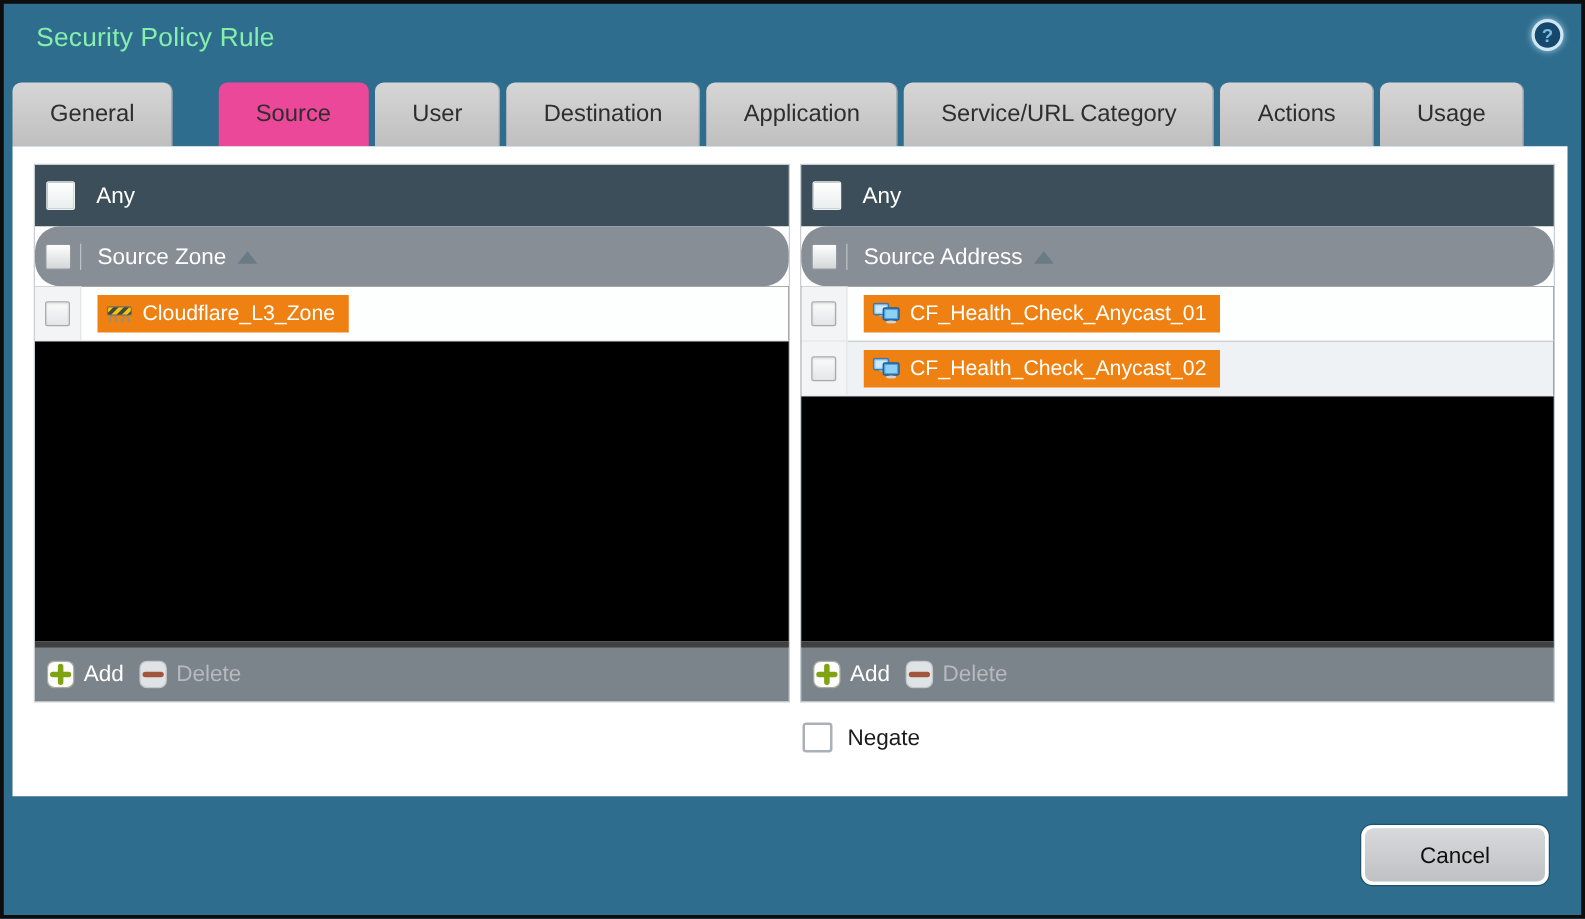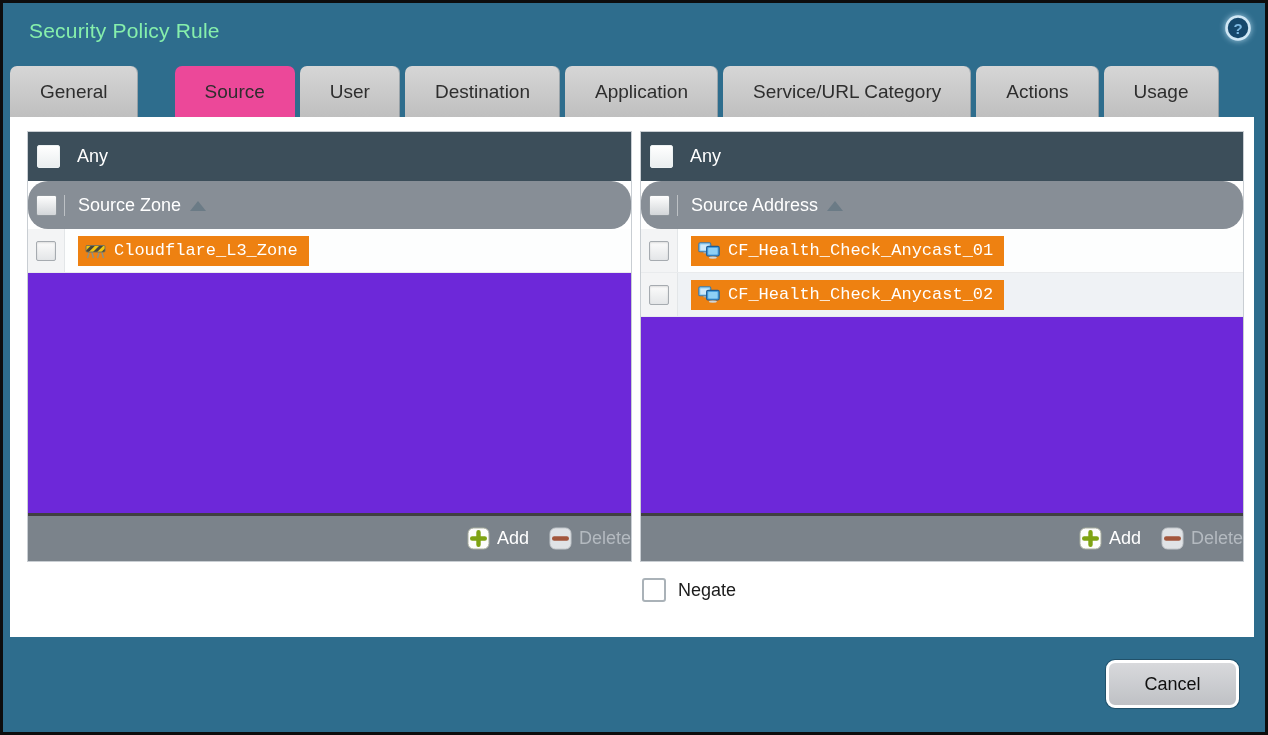--- a/index.html
+++ b/index.html
@@ -28,31 +28,31 @@
   .any-row { height:49px; background:#3c4e5a; display:flex; align-items:center;
              padding-left:9px; flex:0 0 auto; }
   .any-label { color:#fff; font-size:18px; margin-left:17px; }
   .col-header { height:48px; background:#878e96; display:flex; align-items:center; flex:0 0 auto;border-radius:20px; }
   .cbcol-h { width:37px; display:flex; align-items:center; justify-content:center;
              border-right:1px solid rgba(255,255,255,.45); flex:0 0 auto; }
   .col-title { display:flex; align-items:center; gap:9px; margin-left:13px; cursor:pointer; }
   .col-title span { color:#fff; font-size:18px; }
   .sort-asc { width:0; height:0; border-left:8px solid transparent; border-right:8px solid transparent;
               border-bottom:10px solid #67788422; border-bottom-color:#6b7b86; margin-top:2px; }
-  .list { flex:1 1 auto; background:#6d28d9; overflow:hidden;font-family:Liberation Mono, monospace; }
+  .list { flex:1 1 auto; background:#000000; overflow:hidden; }
   .lrow { height:44px; display:flex; align-items:stretch; border-bottom:1px solid #e9ebed;
           background:#fdfefe; cursor:pointer; }
   .lrow.alt { background:#eff2f5; }
   .cbcol-r { width:37px; background:#f3f4f5; border-right:1px solid #e3e6e8;
              display:flex; align-items:center; justify-content:center; flex:0 0 auto; }
   .chip { align-self:center; margin-left:13px; height:30px; background:#ee8111;
           display:inline-flex; align-items:center; gap:8px; padding:0 11px 0 7px;
           color:#fff; font-size:17px; }
-  .toolbar { height:48px; background:#7b838b; border-top:3px solid #404040;
-             display:flex; align-items:center; padding-left:9px; gap:20px; flex:0 0 auto;justify-content:flex-end; }
+  .toolbar { height:48px; background:#7b838b; border-top:5px solid #404040;
+             display:flex; align-items:center; padding-left:9px; gap:12px; flex:0 0 auto; }
   .tbtn { display:flex; align-items:center; gap:7px; cursor:pointer; }
   .tbtn span { color:#fff; font-size:18px; }
   .tbtn.disabled span { color:#b4bac0; }
   
   .cb { display:inline-block; border-radius:2px; cursor:pointer; }
   .cb-any { width:23px; height:23px; background:linear-gradient(180deg,#ffffff,#eaeeef);
             border:1px solid #edf2f3; }
   .cb-head { width:21px; height:21px; background:linear-gradient(180deg,#fefefe,#d3d6d9);
              border:1px solid #8e959b; }
   .cb-row { width:20px; height:20px; background:linear-gradient(180deg,#fbfbfb,#e4e6e8);
@@ -60,21 +60,21 @@
   .cb-negate { width:24px; height:24px; background:#fff; border:2px solid #aab2b8; border-radius:3px; }
   
   .negate { position:absolute; left:632px; top:461px; display:flex; align-items:center; gap:12px; }
   .negate-label { font-size:18px; color:#1b1b1b; }
   
   .footer { position:absolute; right:26px; top:657px; display:flex; gap:13px; }
   .btn { height:48px; border:3px solid #fff; border-radius:9px; font-size:18px; color:#101010;
          font-family:"Liberation Sans",sans-serif; cursor:pointer;
          box-shadow:0 0 0 1px rgba(15,40,55,.4); }
   .btn-ok { width:130px; background:linear-gradient(180deg,#7eb1c6,#5f98b1); }
-  .btn-cancel { width:133px; background:linear-gradient(180deg,#d8d9dc,#bfc1c5); }
+  .btn-cancel { width:150px; background:linear-gradient(180deg,#d8d9dc,#bfc1c5); }
 </style>
 </head>
 <body>
 
 <div class="screen">
 
   <div class="title">Security Policy Rule</div>
 
   <div class="help">
     <svg width="28" height="28" viewBox="0 0 28 28">

